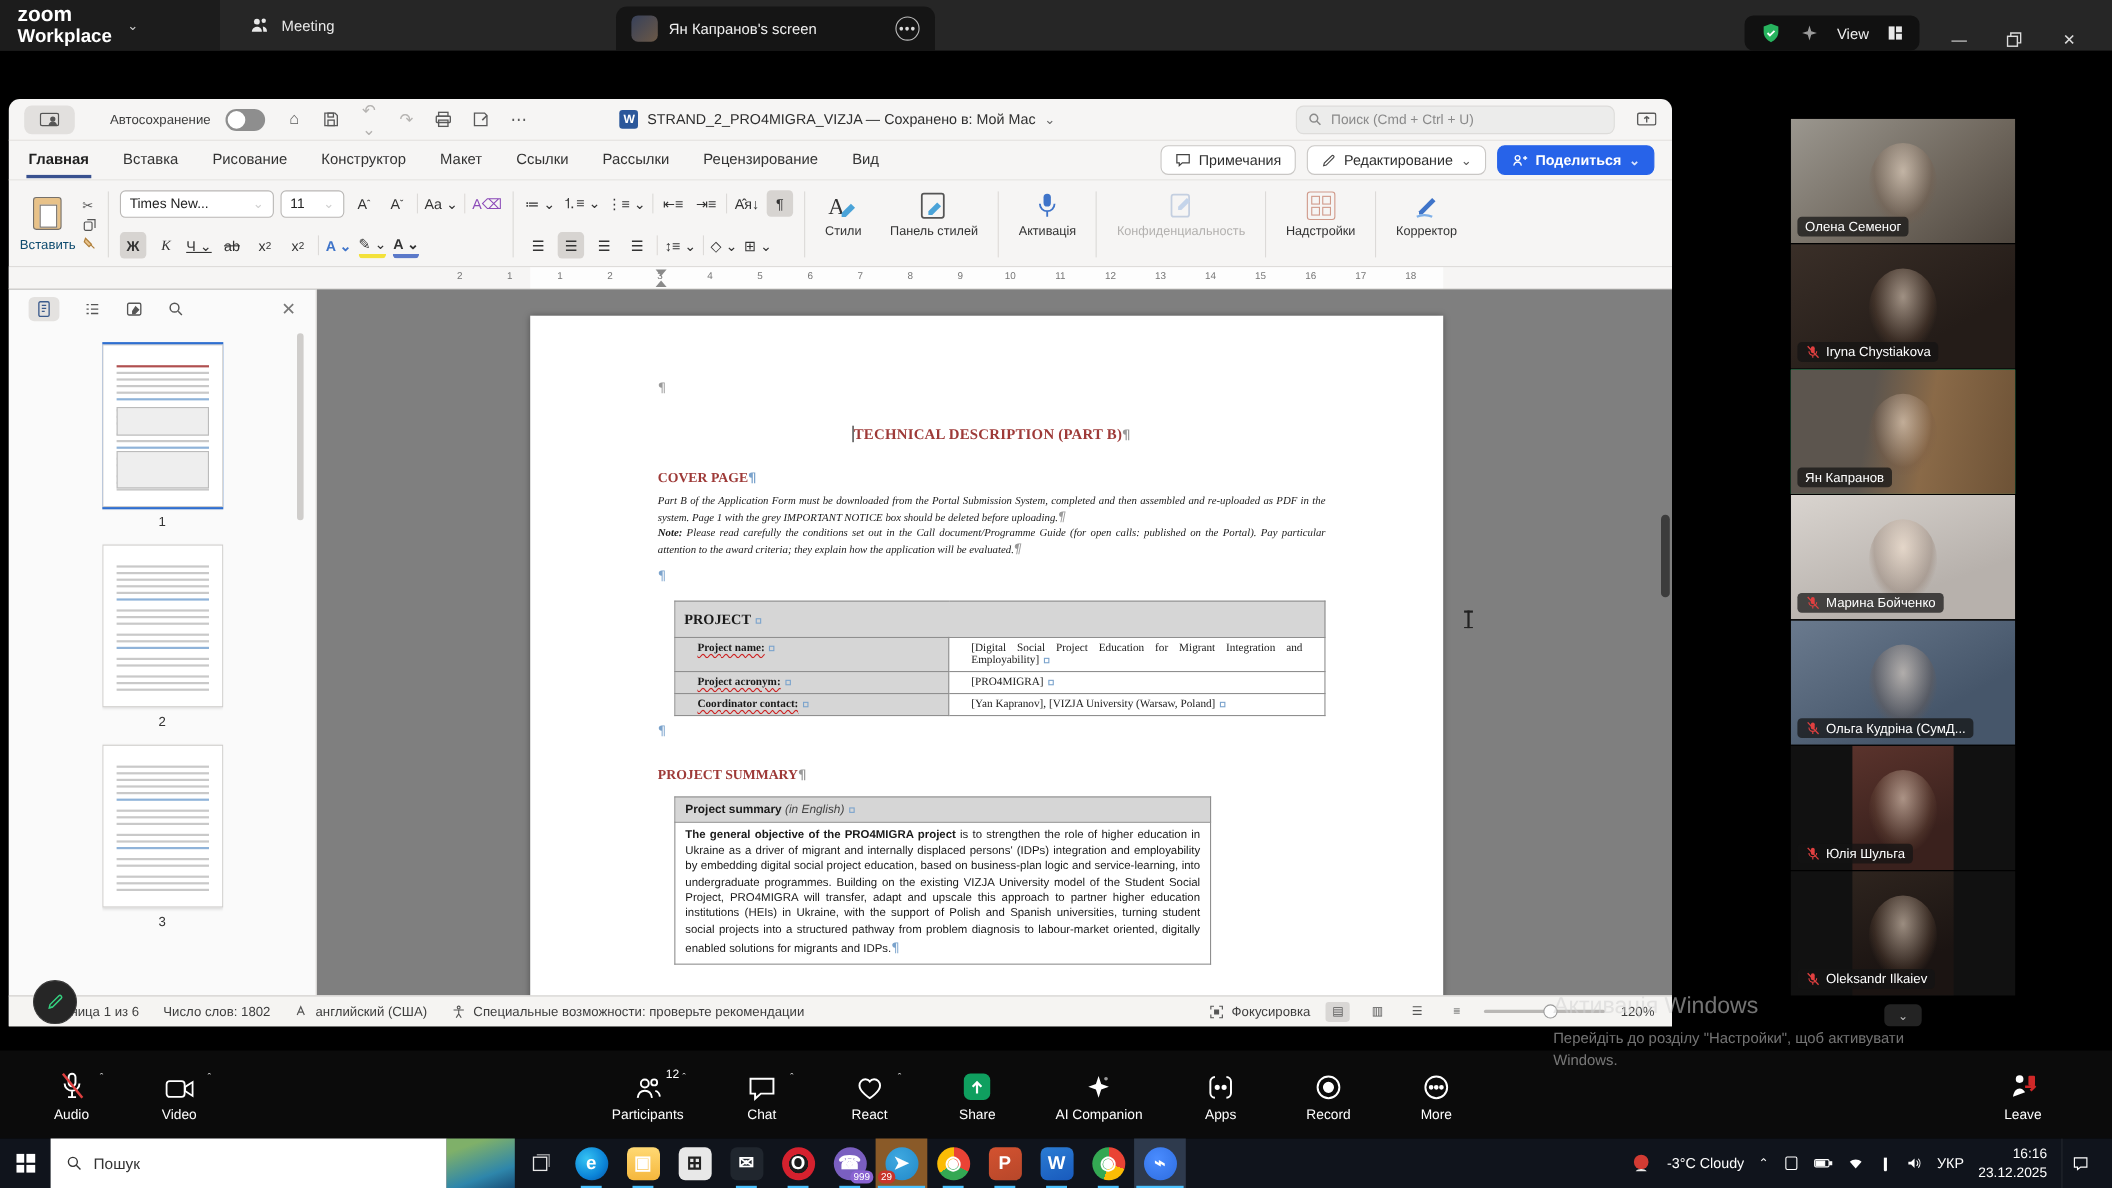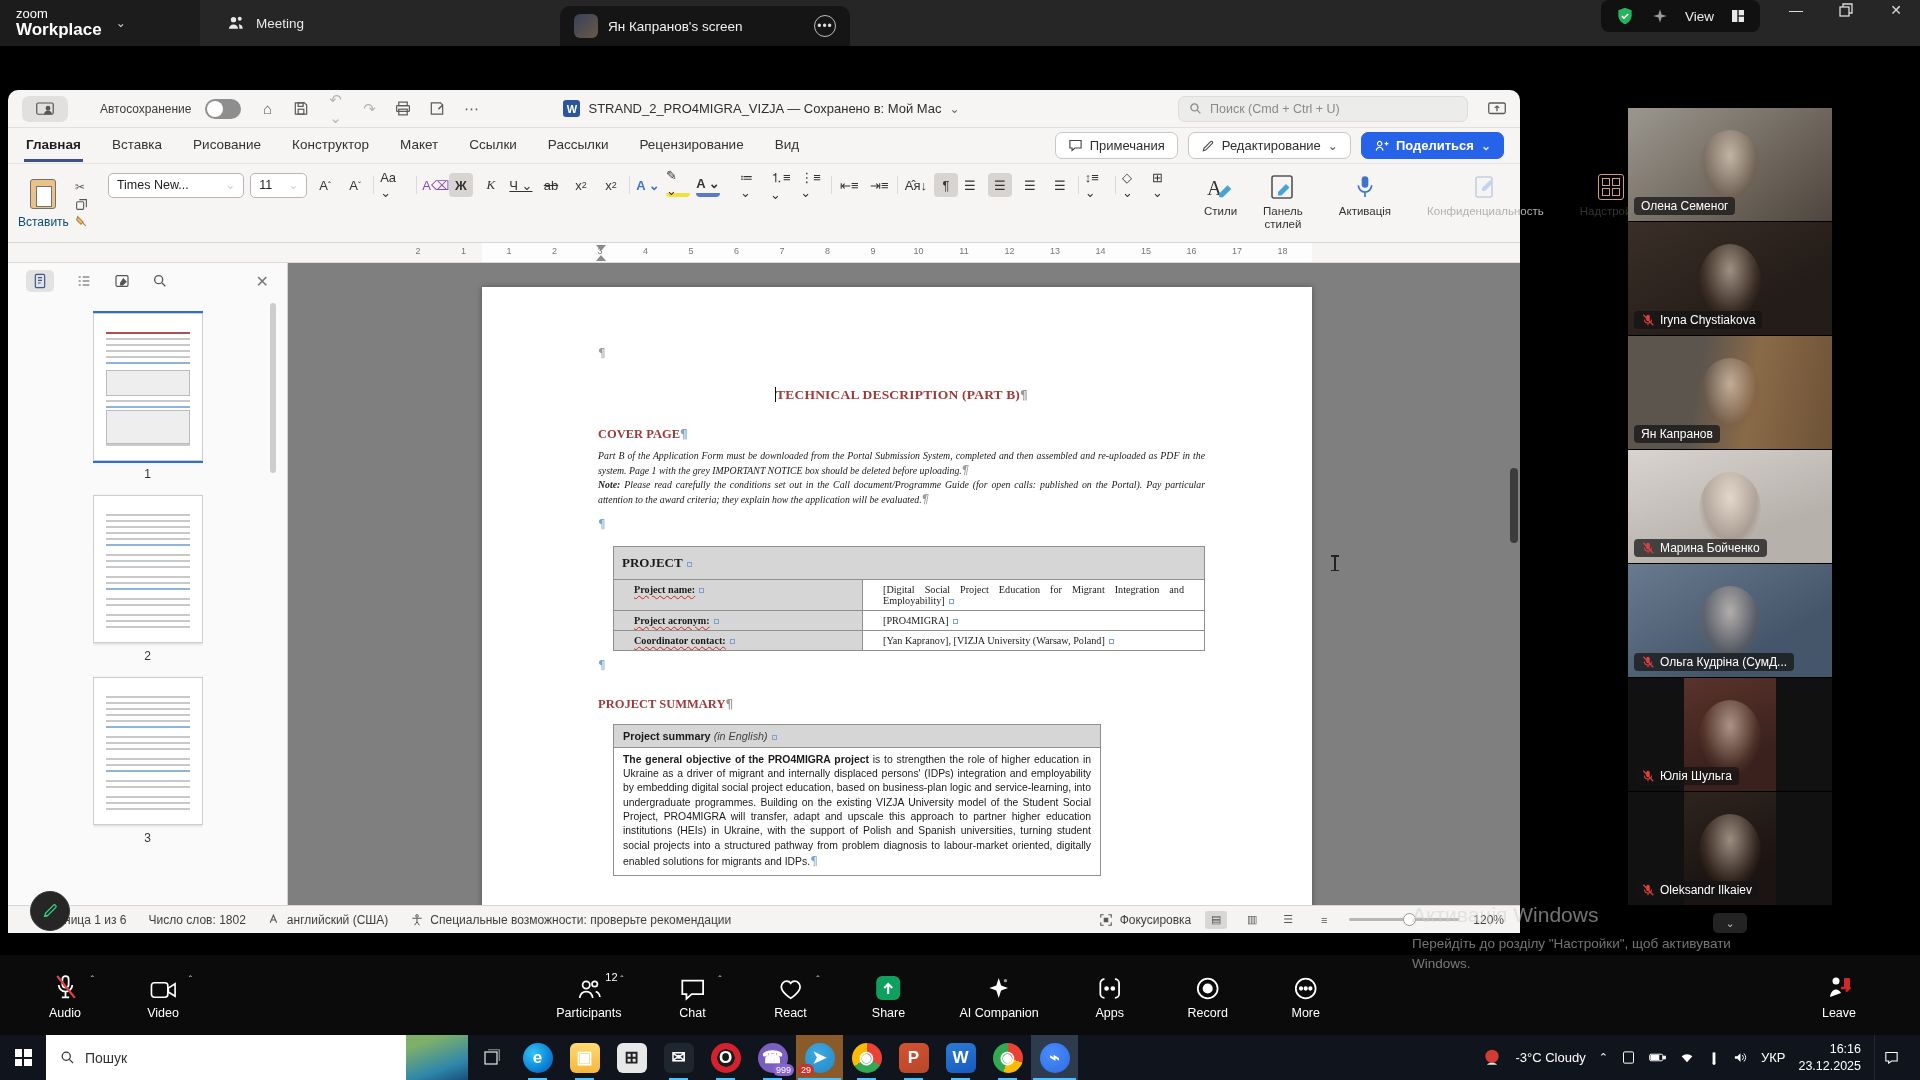--- a/index.html
+++ b/index.html
@@ -3,28 +3,28 @@
 <meta charset="utf-8">
 <style>
   * { margin:0; padding:0; box-sizing:border-box; }
   html,body { width:1920px; height:1080px; overflow:hidden; background:#000; }
   body { font-family:"Liberation Sans", sans-serif; position:relative; }
 
   
   .zoom-topbar { position:absolute; left:0; top:0; width:1920px; height:46px; background:#262626; display:flex; align-items:stretch; z-index:20; }
   .ztop-left { display:flex; align-items:center; gap:14px; padding-left:16px; width:200px; background:#1c1c1c; }
   .zoom-logo { color:#fff; line-height:1.05; }
-  .zoom-logo .l1 { font-size:13px; font-weight:400; }
+  .zoom-logo .l1 { font-size:19px; font-weight:700; }
   .zoom-logo .l2 { font-size:17px; font-weight:700; }
   .chev { color:#cfcfcf; font-size:12px; }
   .meeting-tab { display:flex; align-items:center; gap:10px; color:#e8e8e8; font-size:13.5px; padding:0 26px; }
   .tab-screen { margin-left:230px; margin-top:6px; background:#151515; border-radius:10px 10px 0 0; display:flex; align-items:center; gap:10px; padding:0 14px; color:#f0f0f0; font-size:13.5px; min-width:290px; }
   .tab-avatar { width:24px; height:24px; border-radius:6px; background:linear-gradient(135deg,#37415a,#6b5846); }
   .tab-ellipsis { margin-left:auto; width:22px; height:22px; border:1.4px solid #bdbdbd; border-radius:50%; color:#dcdcdc; font-size:12px; display:flex; align-items:center; justify-content:center; letter-spacing:1px; }
-  .ztop-right { margin-left:auto; display:flex; align-items:flex-start; gap:26px; padding-right:14px; }
+  .ztop-right { margin-left:auto; display:flex; align-items:flex-end; gap:26px; padding-right:29px; }
   .view-pill { background:#111; border-radius:8px; height:32px; display:flex; align-items:center; gap:16px; padding:0 14px; color:#eee; font-size:13.5px; }
   .win-controls { display:flex; align-items:center; gap:30px; color:#dcdcdc; }
   .wc { width:20px; height:20px; display:flex; align-items:center; justify-content:center; font-size:14px; }
 
   
   .word-window { position:absolute; left:8px; top:90px; width:1512px; height:843px; background:#f6f5f4; border-radius:10px 10px 0 0; z-index:5; display:flex; flex-direction:column; }
   .word-titlebar { height:38px; display:flex; align-items:center; gap:10px; padding:0 14px; border-bottom:1px solid #e3e1df; }
   .present-pill { width:46px; height:26px; background:#e2e0de; border-radius:7px; display:flex; align-items:center; justify-content:center; }
   .autosave { font-size:12px; color:#3c3c3c; margin-left:22px; }
   .toggle { width:36px; height:20px; border-radius:10px; background:#8e8e8e; position:relative; margin:0 4px; }
@@ -38,21 +38,21 @@
 
   .word-tabs { height:35px; display:flex; align-items:center; padding:0 16px; gap:27px; font-size:13.5px; color:#333; }
   .wtab { padding:7px 2px; cursor:default; }
   .wtab.active { font-weight:700; color:#1f1f1f; border-bottom:3px solid #39518f; }
   .wtab-right { margin-left:auto; display:flex; gap:10px; align-items:center; }
   .pill-btn { display:flex; align-items:center; gap:7px; background:#fff; border:1px solid #c9c7c5; border-radius:7px; height:27px; padding:0 12px; font-size:13px; color:#2e2e2e; }
   .pill-btn.blue { background:#2763e9; border-color:#2763e9; color:#fff; font-weight:600; }
 
   .word-ribbon { height:80px; border-top:1px solid #e6e4e2; border-bottom:1px solid #d8d6d4; display:flex; align-items:stretch; padding:6px 10px 4px 10px; gap:10px; }
   .rdiv { width:1px; background:#dcdad8; margin:4px 0; }
-  .rgroup { display:flex; flex-direction:row; justify-content:space-between; }
+  .rgroup { display:flex; flex-direction:column; justify-content:space-between; }
   .paste-g { flex-direction:row; gap:6px; align-items:center; }
   .paste-btn { display:flex; flex-direction:column; align-items:center; font-size:12px; color:#0c4a6e; gap:6px; }
   .clipboard { width:26px; height:30px; background:#e8c289; border:1.5px solid #75706b; border-radius:3px; position:relative; }
   .clipboard::after { content:""; position:absolute; left:5px; top:6px; width:14px; height:19px; background:#fff; border:1px solid #75706b; }
   .mini-col { display:flex; flex-direction:column; gap:4px; color:#555; font-size:12px; }
   .rrow { display:flex; align-items:center; gap:6px; height:30px; }
   .fontbox { width:140px; height:25px; background:#fff; border:1px solid #b9b7b5; border-radius:5px; font-size:12.5px; color:#222; display:flex; align-items:center; padding:0 8px; justify-content:space-between; }
   .sizebox { width:58px; height:25px; background:#fff; border:1px solid #b9b7b5; border-radius:5px; font-size:12.5px; color:#222; display:flex; align-items:center; padding:0 8px; justify-content:space-between; }
   .rbtn { min-width:24px; height:24px; display:flex; align-items:center; justify-content:center; border-radius:4px; color:#333; font-size:13px; }
   .rbtn.on { background:#d7d4d1; }

